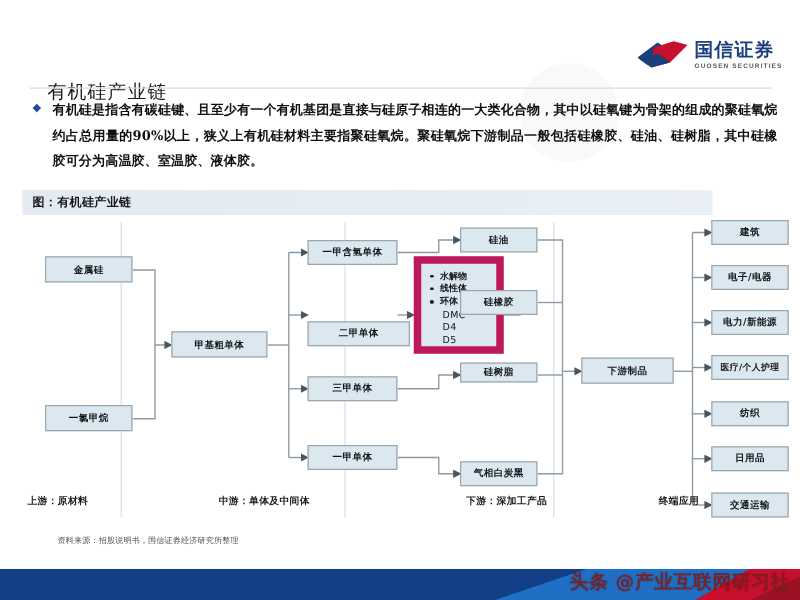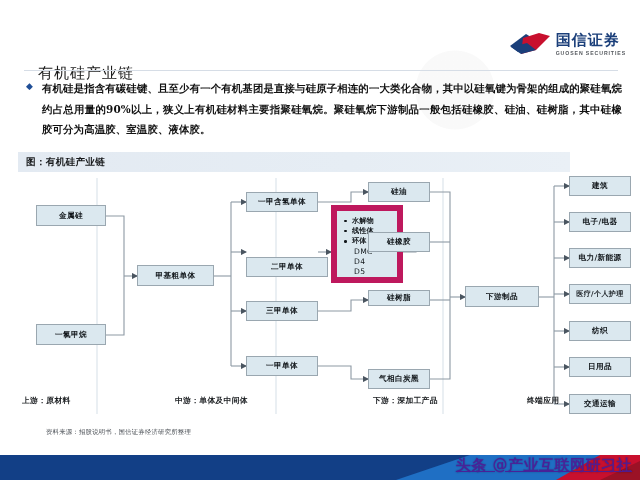--- a/index.html
+++ b/index.html
@@ -92,26 +92,25 @@
     font-size:6.4px;color:#4a4f55;letter-spacing:.2px;
     font-family:"DejaVu Serif","Liberation Serif",serif;
     margin-left:26px;
   }
 
   
   .footer{position:absolute;left:0;top:455px;width:640px;height:25px;overflow:hidden;}
   .footer svg{display:block;}
   .wm{
     position:absolute;right:8px;top:1px;
-    font-size:15px;font-weight:bold;color:#4c1d95;
+    font-size:15px;font-weight:bold;color:#7f1d1d;
     letter-spacing:.5px;opacity:.93;
     font-family:"DejaVu Sans","Liberation Sans",sans-serif;
     text-shadow:0 0 2px rgba(0,0,0,.25);
     white-space:nowrap;
-    text-decoration:underline;
   }
   .watermark-ghost{
     position:absolute;left:395px;top:30px;width:120px;height:120px;
     opacity:.05;pointer-events:none;
     background:radial-gradient(circle,#888 0 46%,transparent 47%);
     border-radius:50%;
   }
 </style>
 </head>
 <body>

